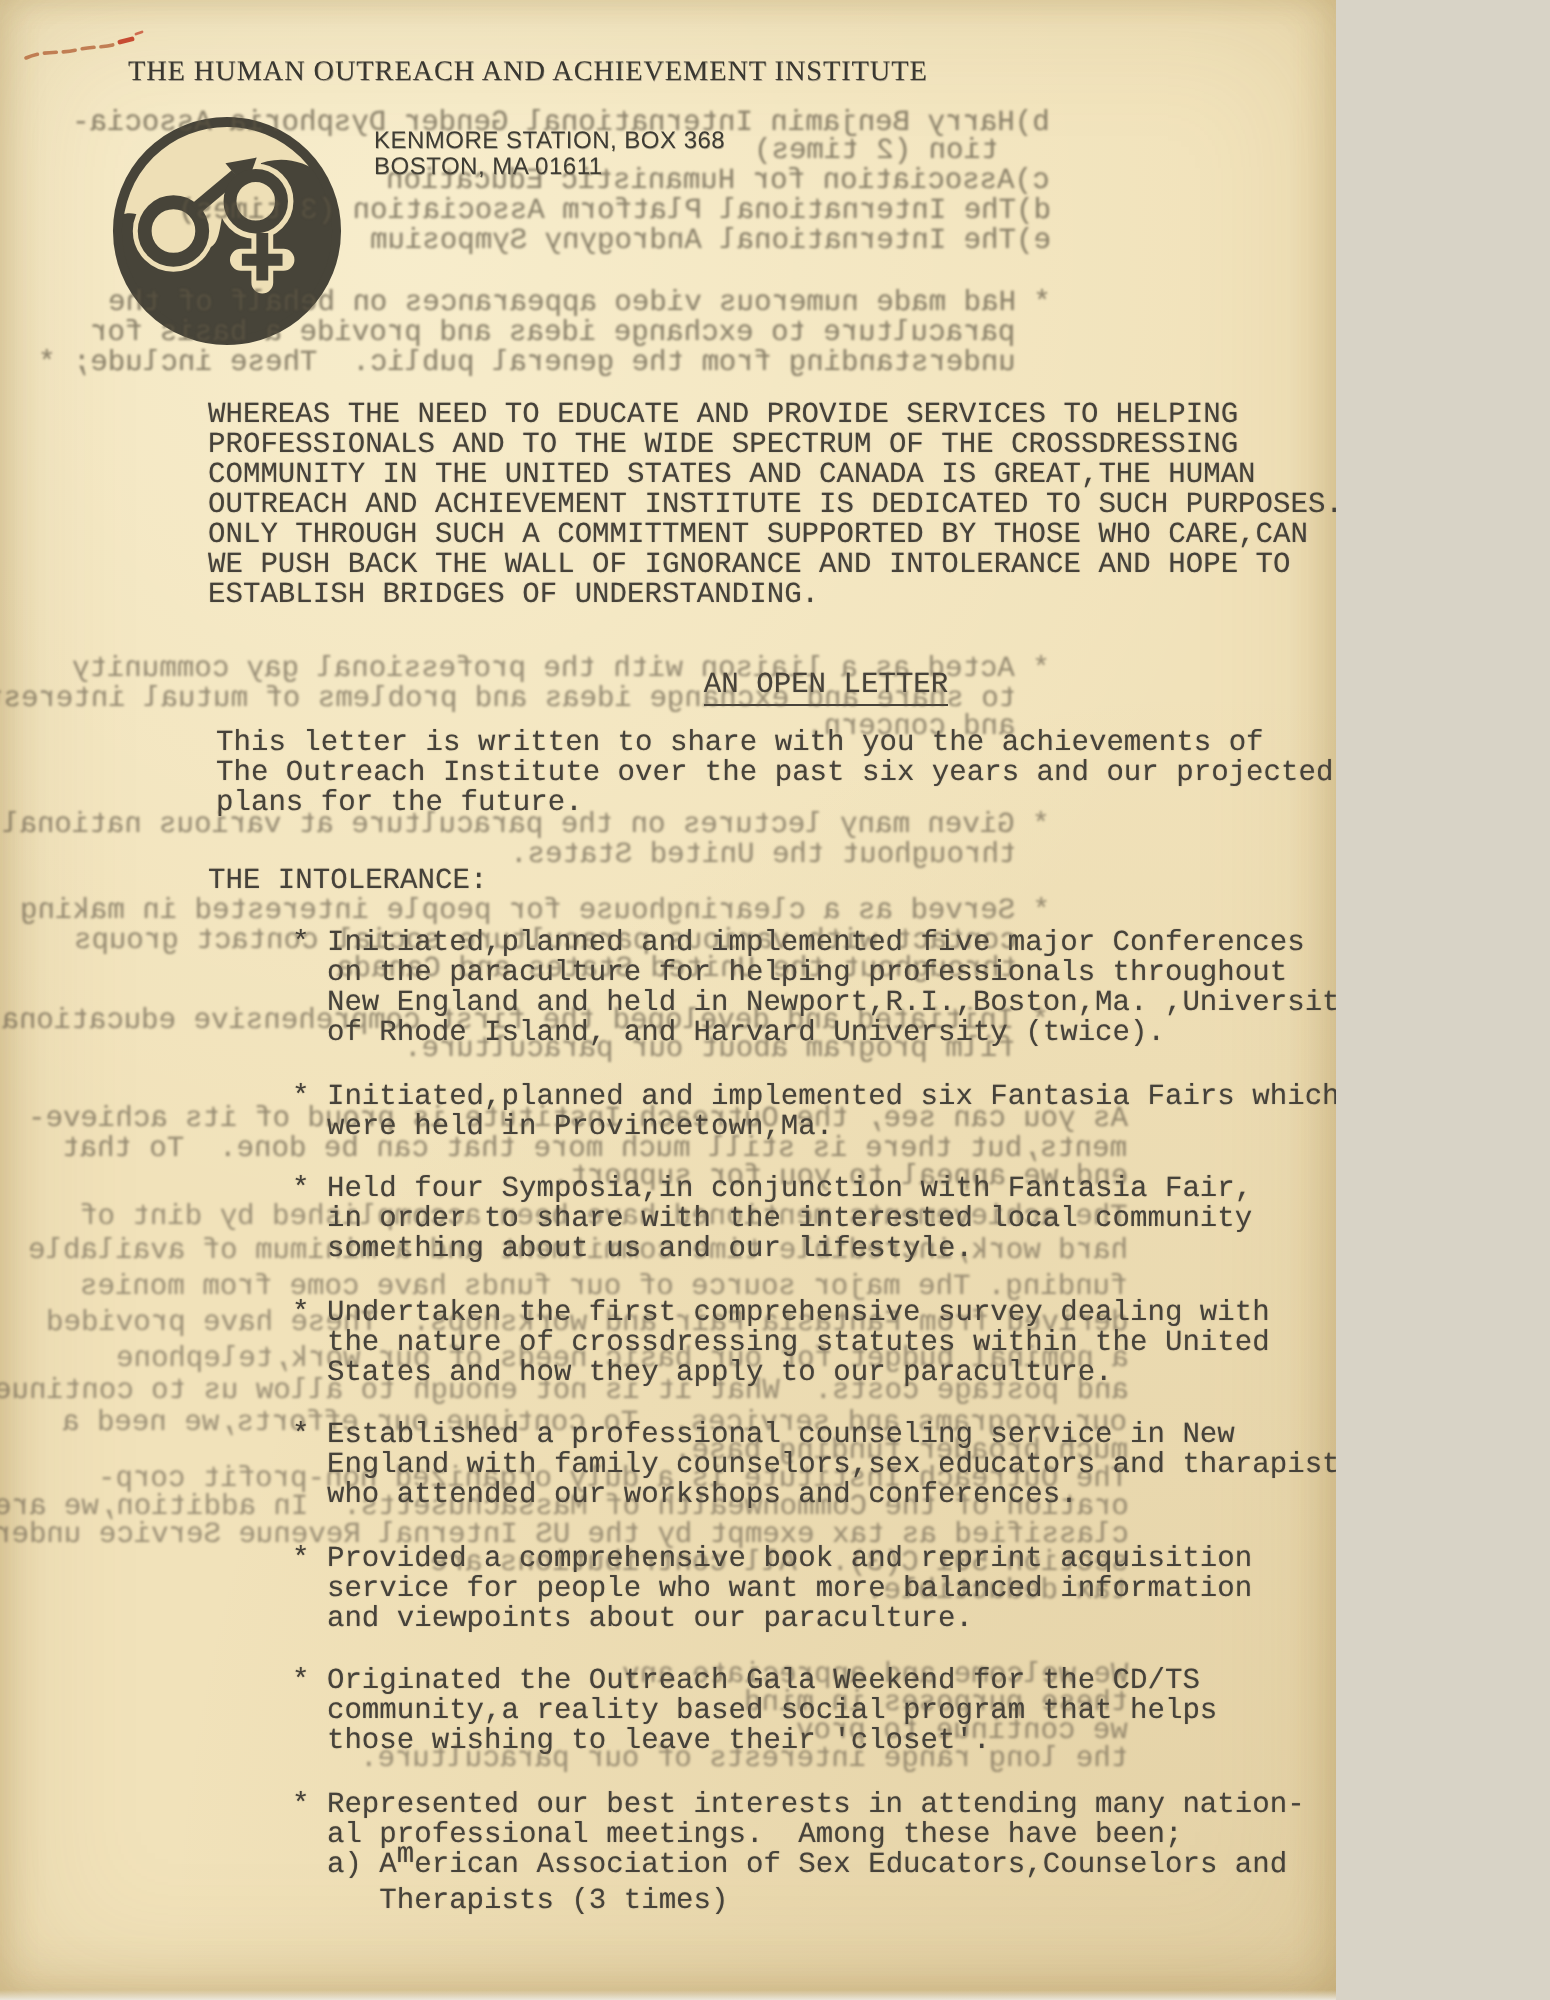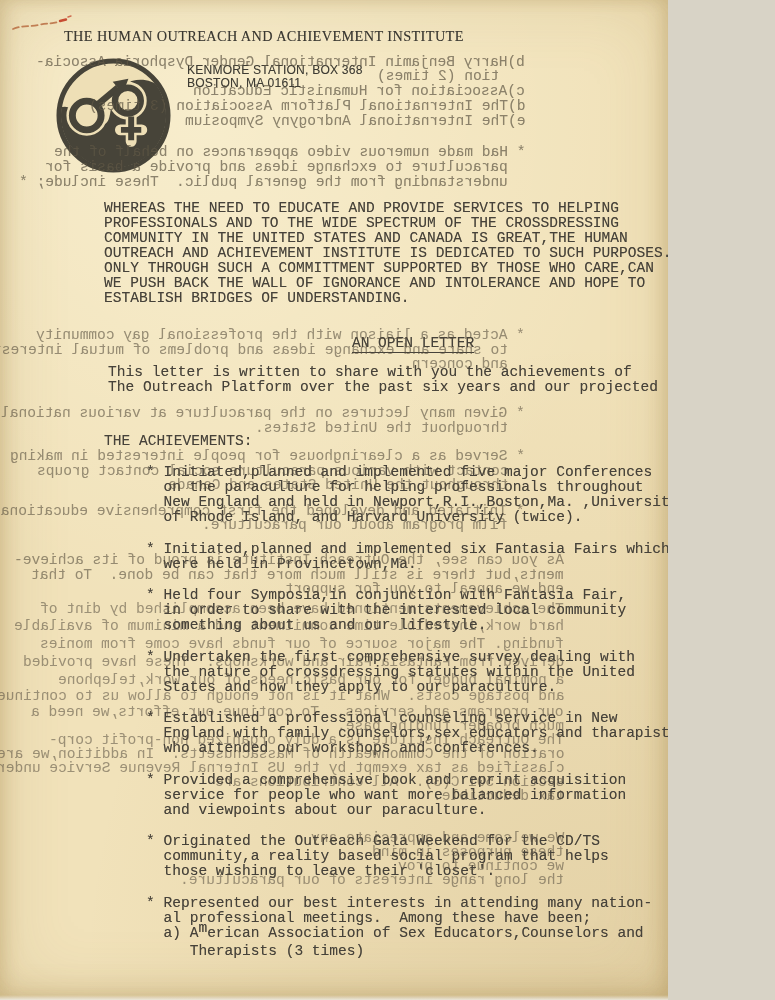--- a/index.html
+++ b/index.html
@@ -100,20 +100,20 @@
   <div class="addr">
     <div>KENMORE STATION, BOX 368</div>
     <div>BOSTON, MA 01611</div>
   </div>
 
   <div class="mono abs" id="preamble-lines"><div>WHEREAS THE NEED TO EDUCATE AND PROVIDE SERVICES TO HELPING</div><div>PROFESSIONALS AND TO THE WIDE SPECTRUM OF THE CROSSDRESSING</div><div>COMMUNITY IN THE UNITED STATES AND CANADA IS GREAT,THE HUMAN</div><div>OUTREACH AND ACHIEVEMENT INSTITUTE IS DEDICATED TO SUCH PURPOSES.</div><div>ONLY THROUGH SUCH A COMMITTMENT SUPPORTED BY THOSE WHO CARE,CAN</div><div>WE PUSH BACK THE WALL OF IGNORANCE AND INTOLERANCE AND HOPE TO</div><div>ESTABLISH BRIDGES OF UNDERSTANDING.</div></div>
 
   <div class="mono abs" id="openletter-h">
     <span class="ul">AN OPEN LETTER</span>
   </div>
-  <div class="mono abs" id="intro-lines"><div>This letter is written to share with you the achievements of</div><div>The Outreach Platform over the past six years and our projected</div></div>
-  <div class="mono abs" id="ach-label">THE ACHIEVEMENTS:</div>
+  <div class="mono abs" id="intro-lines"><div>This letter is written to share with you the achievements of</div><div>The Outreach Institute over the past six years and our projected</div><div>plans for the future.</div></div>
+  <div class="mono abs" id="ach-label">THE INTOLERANCE:</div>
 
   <div class="mono abs" id="bullets"><div class="bullet"><div>* Initiated,planned and implemented five major Conferences</div><div>  on the paraculture for helping professionals throughout</div><div>  New England and held in Newport,R.I.,Boston,Ma. ,University</div><div>  of Rhode Island, and Harvard University (twice).</div></div><div class="bullet"><div>* Initiated,planned and implemented six Fantasia Fairs which</div><div>  were held in Provincetown,Ma.</div></div><div class="bullet"><div>* Held four Symposia,in conjunction with Fantasia Fair,</div><div>  in order to share with the interested local community</div><div>  something about us and our lifestyle.</div></div><div class="bullet"><div>* Undertaken the first comprehensive survey dealing with</div><div>  the nature of crossdressing statutes within the United</div><div>  States and how they apply to our paraculture.</div></div><div class="bullet"><div>* Established a professional counseling service in New</div><div>  England with family counselors,sex educators and tharapists</div><div>  who attended our workshops and conferences.</div></div><div class="bullet"><div>* Provided a comprehensive book and reprint acquisition</div><div>  service for people who want more balanced information</div><div>  and viewpoints about our paraculture.</div></div><div class="bullet"><div>* Originated the Outreach Gala Weekend for the CD/TS</div><div>  community,a reality based social program that helps</div><div>  those wishing to leave their 'closet'.</div></div><div class="bullet"><div>* Represented our best interests in attending many nation-</div><div>  al professional meetings.  Among these have been;</div><div><span>  a) A</span><span class="raised">m</span><span>erican Association of Sex Educators,Counselors and</span></div><div style="margin-top: 3px;">     Therapists (3 times)</div></div></div>
 
   <div id="bleed" class="mono"><div class="bl t1" style="top: 55px; right: 143px;">b)Harry Benjamin International Gender Dysphoria Associa-</div><div class="bl t1" style="top: 69px; right: 169px;">tion (2 times)</div><div class="bl t1" style="top: 84px; right: 143px;">c)Association for Humanistic Education</div><div class="bl t1" style="top: 99px; right: 143px;">d)The International Platform Association (3 times)</div><div class="bl t1" style="top: 114px; right: 143px;">e)The International Androgyny Symposium</div><div class="bl t1" style="top: 145px; right: 143px;">* Had made numerous video appearances on behalf of the</div><div class="bl t1" style="top: 160px; right: 160px;">paraculture to exchange ideas and provide a basis for</div><div class="bl t1" style="top: 175px; right: 160px;">understanding from the general public.  These include; *</div><div class="bl t2" style="top: 328px; right: 143px;">* Acted as a liaison with the professional gay community</div><div class="bl t2" style="top: 343px; right: 160px;">to share and exchange ideas and problems of mutual interest</div><div class="bl t2" style="top: 357px; right: 160px;">and concern.</div><div class="bl t2" style="top: 406px; right: 143px;">* Given many lectures on the paraculture at various national</div><div class="bl t2" style="top: 421px; right: 160px;">throughout the United States.</div><div class="bl t2" style="top: 449px; right: 143px;">* Served as a clearinghouse for people interested in making</div><div class="bl t2" style="top: 464px; right: 160px;">contact with various paraculture social contact groups</div><div class="bl t2" style="top: 478px; right: 160px;">throughout the United States and Canada</div><div class="bl t2" style="top: 504px; right: 143px;">* Initiated and developed the first comprehensive educational</div><div class="bl t2" style="top: 518px; right: 160px;">film program about our paraculture.</div><div class="bl t2" style="top: 553px; right: 104px;">As you can see, the Outreach Institute is proud of its achieve-</div><div class="bl t2" style="top: 568px; right: 104px;">ments,but there is still much more that can be done.  To that</div><div class="bl t2" style="top: 582px; right: 104px;">end we appeal to you for support.</div><div class="bl t3" style="top: 602px; right: 104px;">The achievements mentioned have been accomplished by dint of</div><div class="bl t3" style="top: 619px; right: 104px;">hard work,incredible time commitment and a minimum of available</div><div class="bl t3" style="top: 637px; right: 104px;">funding. The major source of our funds have come from monies</div><div class="bl t3" style="top: 655px; right: 104px;">derived from Fantasia Fair and workshops.  These have provided</div><div class="bl t3" style="top: 673px; right: 104px;">a nominal budget for our basic needs of our work,telephone</div><div class="bl t3" style="top: 689px; right: 104px;">and postage costs.  What it is not enough to allow us to continue</div><div class="bl t3" style="top: 705px; right: 104px;">our programs and services.  To continue our efforts,we need a</div><div class="bl t3" style="top: 719px; right: 104px;">much broader funding base.</div><div class="bl t3" style="top: 733px; right: 104px;">The Outreach Institute is a duly organized non-profit corp-</div><div class="bl t3" style="top: 747px; right: 104px;">oration of the Commonwealth of Massachusetts.  In addition,we are</div><div class="bl t3" style="top: 761px; right: 104px;">classified as tax exempt by the US Internal Revenue Service under</div><div class="bl t3" style="top: 775px; right: 104px;">section 501 C(3).  All contributions are</div><div class="bl t3" style="top: 789px; right: 104px;">tax deductible.</div><div class="bl t3" style="top: 831px; right: 104px;">We welcome and appreciate any</div><div class="bl t3" style="top: 845px; right: 104px;">these purposes in mind</div><div class="bl t3" style="top: 859px; right: 104px;">we continue to prov</div><div class="bl t3" style="top: 873px; right: 104px;">the long range interests of our paraculture.</div></div>
 
 </div>
 
 </body></html>

